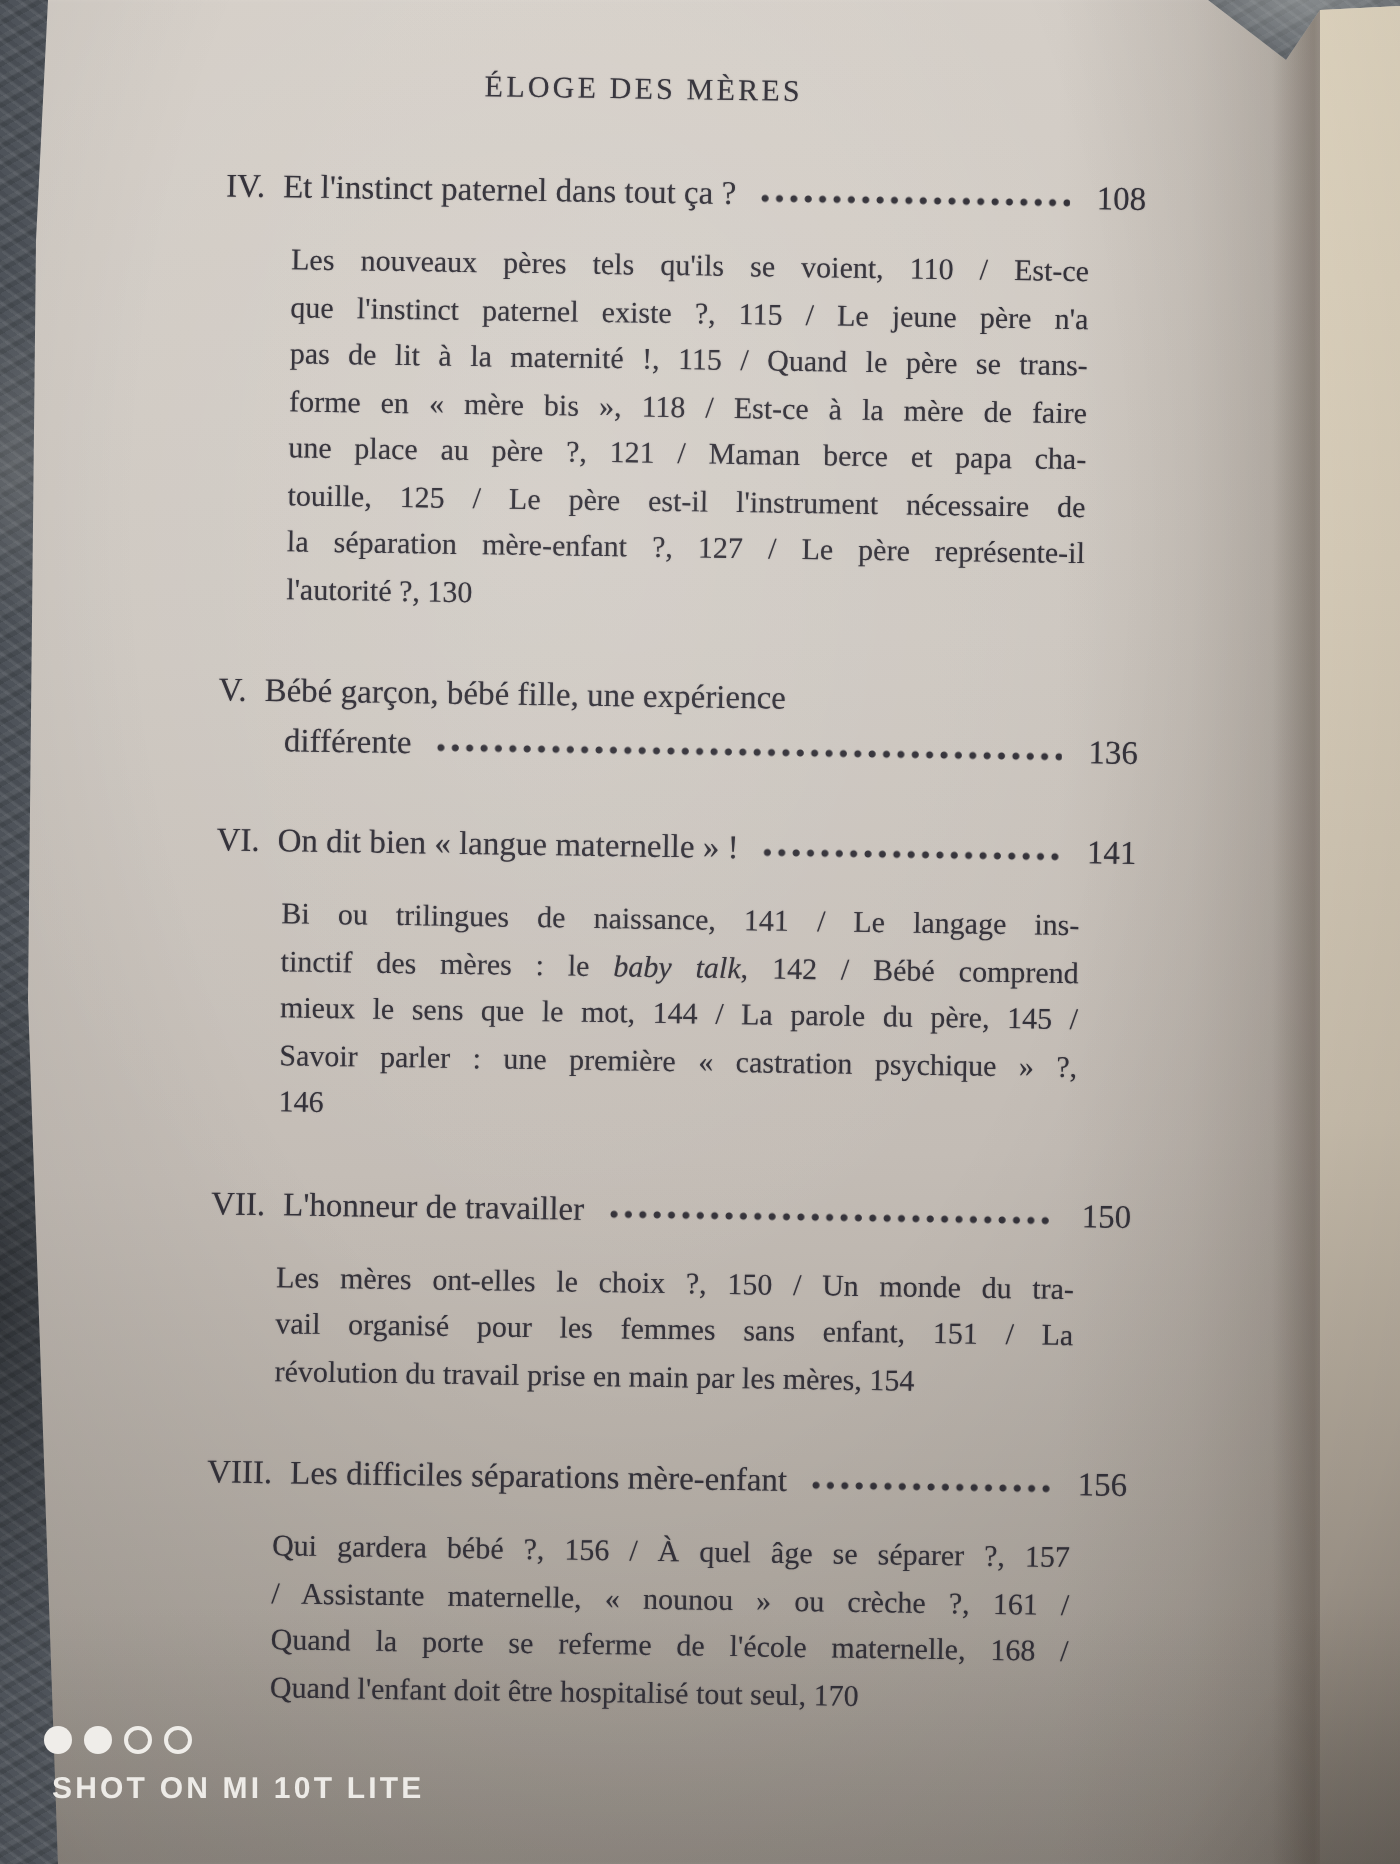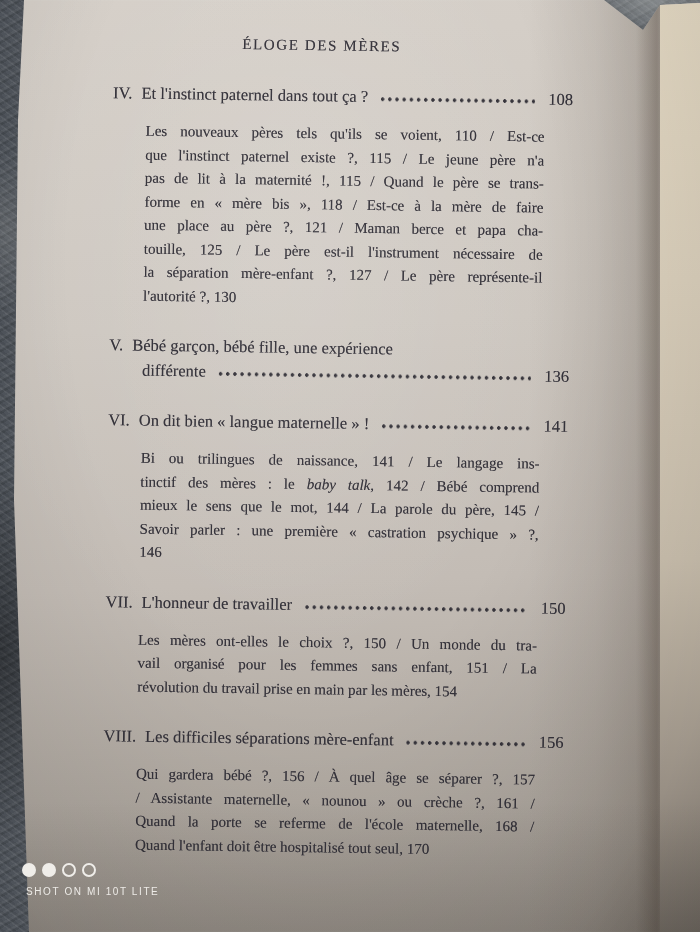--- a/index.html
+++ b/index.html
@@ -56,21 +56,21 @@
   .jline.last{text-align-last:left;}
   .it{font-style:italic;}
 
   
   .watermark{position:absolute;left:22px;top:863px;}
   .dots{display:flex;gap:6px;align-items:center;}
   .dot{width:14px;height:14px;border-radius:50%;box-sizing:border-box;}
   .dot.filled{background:#efede9;}
   .dot.hollow{border:2.5px solid #efede9;}
   .wm-text{margin-top:9px;margin-left:4px;font-family:"Liberation Sans",sans-serif;
-    font-size:10px;font-weight:400;letter-spacing:1.6px;color:#edebe7;text-align:center;}
+    font-size:15px;font-weight:700;letter-spacing:1.6px;color:#edebe7;text-align:center;}
 </style>
 </head>
 <body>
 
 <div class="photo">
   <div class="table"></div>
 
   <div class="page">
     <div class="curve-shade"></div>
     <div class="crease"></div>

